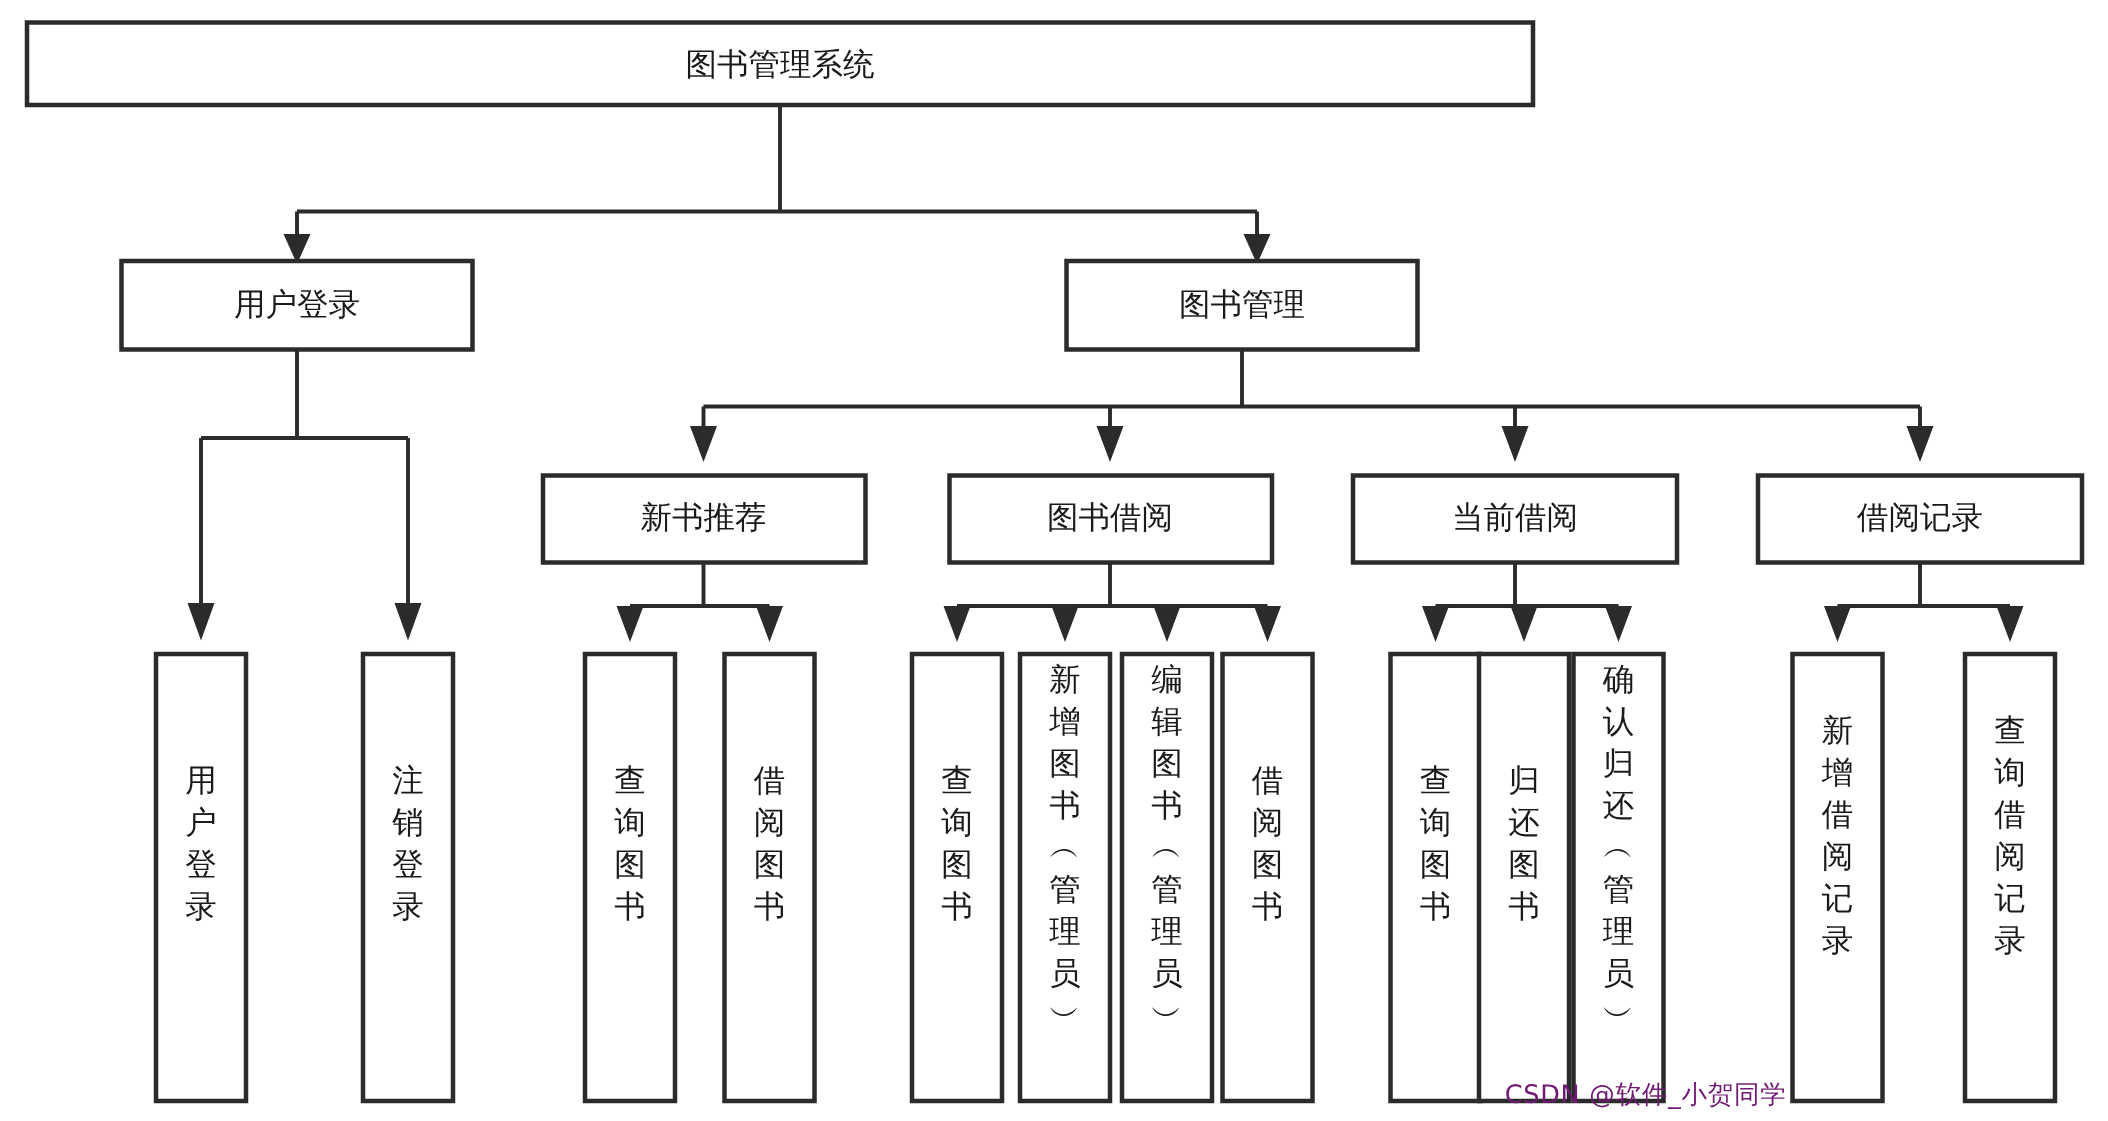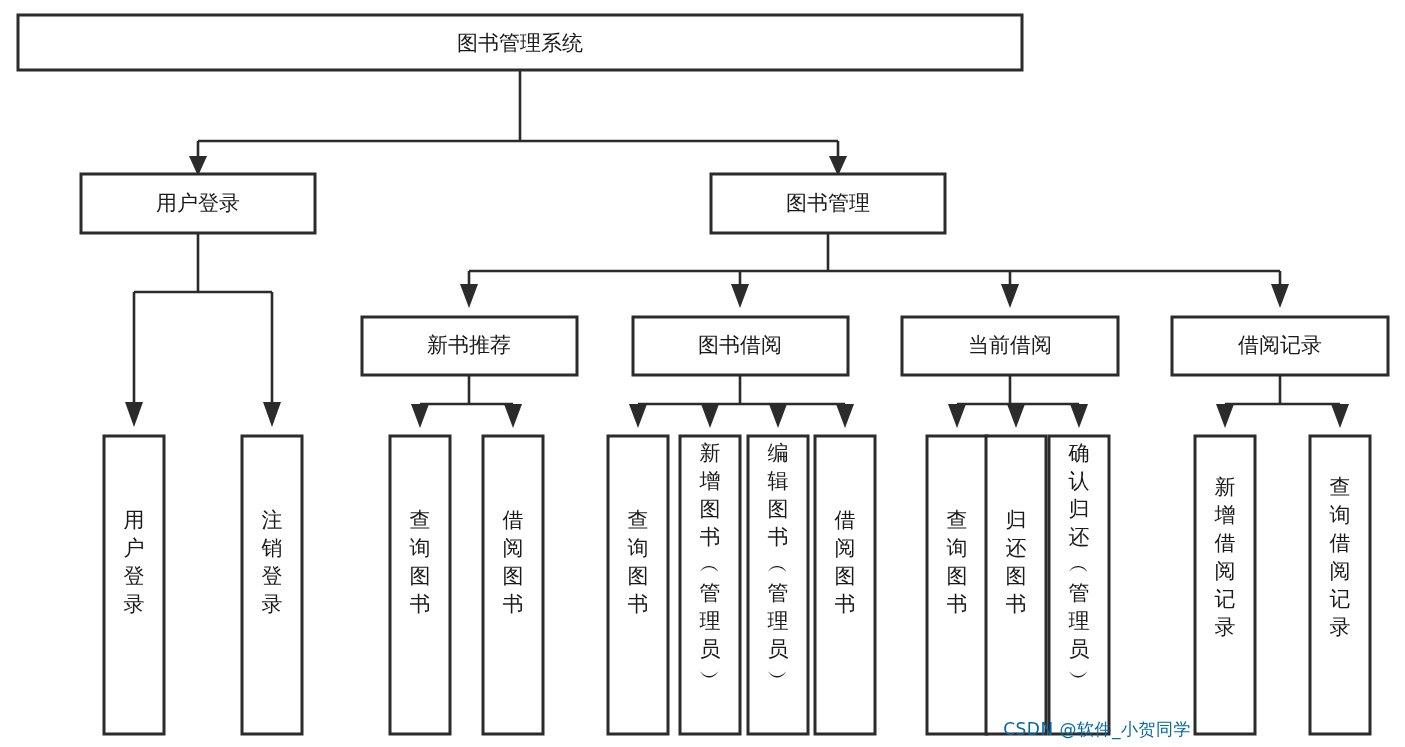--- a/index.html
+++ b/index.html
@@ -55,21 +55,21 @@
   .arrow-head {
     fill: #2b2b2b;
     stroke: none;
   }
   #watermark {
     position: absolute;
     right: 10px;
     bottom: 6px;
     font-family: "DejaVu Sans", "Liberation Sans", sans-serif;
     font-size: 17px;
-    color: #0369a1;
+    color: #701a75;
     letter-spacing: 0.5px;
     user-select: none;
     pointer-events: none;
   }
 </style>
 </head>
 <body>
 
 <div id="diagram-root">
 

